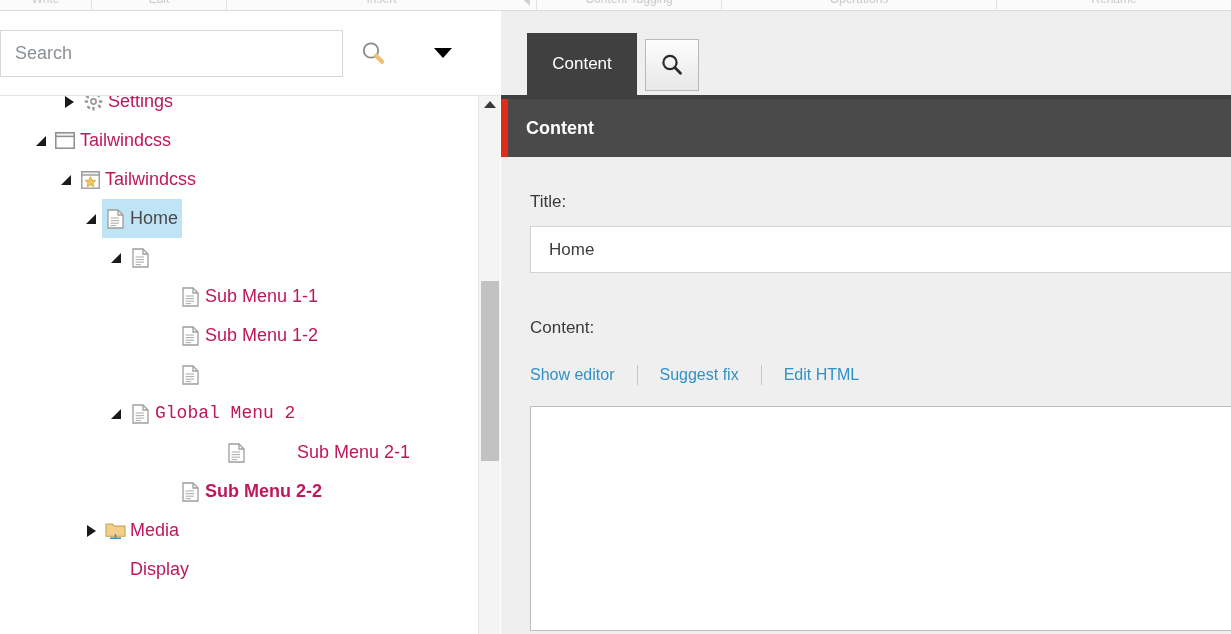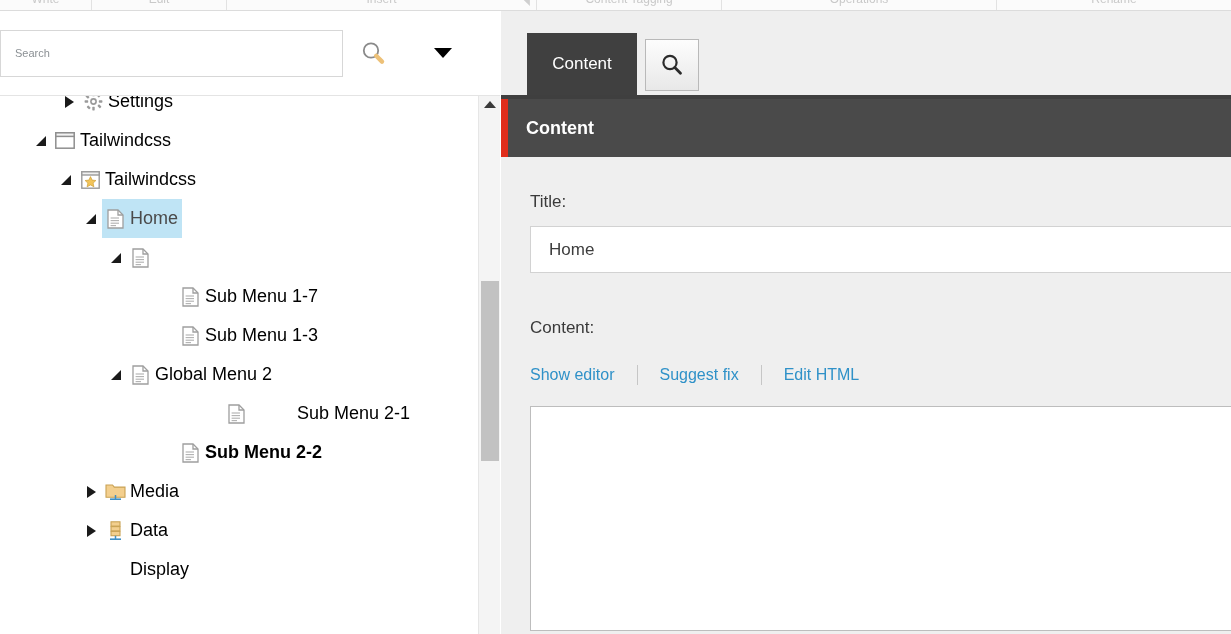--- a/index.html
+++ b/index.html
@@ -52,21 +52,21 @@
     background: #ffffff;
     border-bottom: 1px solid #e4e4e4;
     display: flex; align-items: center;
   }
   .search-input {
     margin-left: 0px;
     width: 343px; height: 47px;
     border: 1px solid #d7d7d7;
     background: #fff;
     font-family: "Liberation Sans", sans-serif;
-    font-size: 11px; color: #3c3c3c;
+    font-size: 18px; color: #3c3c3c;
     padding: 0 14px;
     outline: none;
   }
   .search-input::placeholder { color: #8b9094; }
   .search-go {
     width: 60px; height: 47px;
     display: flex; align-items: center; justify-content: center;
     background: transparent; border: none; cursor: pointer;
     padding: 0;
   }
@@ -114,21 +114,21 @@
   .arrow-expanded {
     width: 0; height: 0;
     border-left: 10px solid transparent;
     border-bottom: 10px solid #1a1a1a;
   }
   .tw-icon {
     width: 26px; min-width: 26px; height: 39px;
     display: flex; align-items: center; justify-content: center;
   }
   .tw-label {
-    font-size: 18px; color: #000000;
+    font-size: 18px; color: #be185d;
     padding: 0 4px 0 2px;
     line-height: 39px;
   }
   .tree-node.selected .tw-label {
     background: #bfe4f5; color: #4a4a4a;
   }
   .tree-node.selected .tw-icon { background: #bfe4f5; }
 
   
   .tree-scroll {
@@ -378,39 +378,54 @@
                 <path d="M1 1 h10 l5 5 v13 h-15 z" fill="#ffffff" stroke="#9e9e9e" stroke-width="1.3"></path>
                 <path d="M11 1 v5 h5" fill="none" stroke="#9e9e9e" stroke-width="1.3"></path>
                 <g stroke="#b0b0b0" stroke-width="1.1">
                   <line x1="3.6" y1="9" x2="12" y2="9"></line>
                   <line x1="3.6" y1="11.6" x2="12" y2="11.6"></line>
                   <line x1="3.6" y1="14.2" x2="12" y2="14.2"></line>
                   <line x1="3.6" y1="16.6" x2="9" y2="16.6"></line>
                 </g>
               </svg>
             </span>
-            <span class="tw-label">Sub Menu 1-7</span>
+            <span class="tw-label">Sub Menu 1-1</span>
           </div>
           <div class="tree-node" style="padding-left: 155px;">
             <span class="tw-toggle"></span>
             <span class="tw-icon">
               <svg width="17" height="20" viewBox="0 0 17 20">
                 <path d="M1 1 h10 l5 5 v13 h-15 z" fill="#ffffff" stroke="#9e9e9e" stroke-width="1.3"></path>
                 <path d="M11 1 v5 h5" fill="none" stroke="#9e9e9e" stroke-width="1.3"></path>
                 <g stroke="#b0b0b0" stroke-width="1.1">
                   <line x1="3.6" y1="9" x2="12" y2="9"></line>
                   <line x1="3.6" y1="11.6" x2="12" y2="11.6"></line>
                   <line x1="3.6" y1="14.2" x2="12" y2="14.2"></line>
                   <line x1="3.6" y1="16.6" x2="9" y2="16.6"></line>
                 </g>
               </svg>
             </span>
-            <span class="tw-label">Sub Menu 1-3</span>
-          </div>
-          <div class="tree-node" style="padding-left: 105px;">
+            <span class="tw-label">Sub Menu 1-2</span>
+          </div>
+          <div class="tree-node" style="padding-left: 155px;">
+            <span class="tw-toggle"></span>
+            <span class="tw-icon">
+              <svg width="17" height="20" viewBox="0 0 17 20">
+                <path d="M1 1 h10 l5 5 v13 h-15 z" fill="#ffffff" stroke="#9e9e9e" stroke-width="1.3"></path>
+                <path d="M11 1 v5 h5" fill="none" stroke="#9e9e9e" stroke-width="1.3"></path>
+                <g stroke="#b0b0b0" stroke-width="1.1">
+                  <line x1="3.6" y1="9" x2="12" y2="9"></line>
+                  <line x1="3.6" y1="11.6" x2="12" y2="11.6"></line>
+                  <line x1="3.6" y1="14.2" x2="12" y2="14.2"></line>
+                  <line x1="3.6" y1="16.6" x2="9" y2="16.6"></line>
+                </g>
+              </svg>
+            </span>
+          </div>
+          <div class="tree-node" style="padding-left: 105px; font-family: Liberation Mono, monospace;">
             <span class="tw-toggle">
               <span class="arrow-expanded"></span>
             </span>
             <span class="tw-icon">
               <svg width="17" height="20" viewBox="0 0 17 20">
                 <path d="M1 1 h10 l5 5 v13 h-15 z" fill="#ffffff" stroke="#9e9e9e" stroke-width="1.3"></path>
                 <path d="M11 1 v5 h5" fill="none" stroke="#9e9e9e" stroke-width="1.3"></path>
                 <g stroke="#b0b0b0" stroke-width="1.1">
                   <line x1="3.6" y1="9" x2="12" y2="9"></line>
                   <line x1="3.6" y1="11.6" x2="12" y2="11.6"></line>
@@ -459,35 +474,20 @@
             </span>
             <span class="tw-icon">
               <svg width="21" height="19" viewBox="0 0 21 19">
                 <path d="M1 3 h6.5 l1.8 2.1 h10.7 v10.2 h-19 z" fill="#f3cf8e" stroke="#cfa champs" stroke-width="0"></path>
                 <path d="M1 3 h6.5 l1.8 2.1 h10.7 v10.2 h-19 z" fill="#f3cf8e" stroke="#c9a254" stroke-width="1.1"></path>
                 <line x1="10.5" y1="13" x2="10.5" y2="17" stroke="#3f8fc4" stroke-width="1.5"></line>
                 <line x1="5" y1="17.2" x2="16" y2="17.2" stroke="#3f8fc4" stroke-width="1.6"></line>
               </svg>
             </span>
             <span class="tw-label">Media</span>
-          </div>
-          <div class="tree-node" style="padding-left: 80px;">
-            <span class="tw-toggle">
-              <span class="arrow-collapsed"></span>
-            </span>
-            <span class="tw-icon">
-              <svg width="17" height="20" viewBox="0 0 17 20">
-                <rect x="4" y="0.8" width="9" height="4.3" fill="#f3cf8e" stroke="#c9a254" stroke-width="1.1"></rect>
-                <rect x="4" y="5.6" width="9" height="4.3" fill="#f3cf8e" stroke="#c9a254" stroke-width="1.1"></rect>
-                <rect x="4" y="10.4" width="9" height="4.3" fill="#f3cf8e" stroke="#c9a254" stroke-width="1.1"></rect>
-                <line x1="8.5" y1="14.8" x2="8.5" y2="18" stroke="#3f8fc4" stroke-width="1.5"></line>
-                <line x1="3" y1="18.2" x2="14" y2="18.2" stroke="#3f8fc4" stroke-width="1.6"></line>
-              </svg>
-            </span>
-            <span class="tw-label">Data</span>
           </div>
           <div class="tree-node" style="padding-left: 80px;">
             <span class="tw-toggle"></span>
             <span class="tw-icon"></span>
             <span class="tw-label">Display</span>
           </div>
         </div>
     </div>
 
     <div class="tree-scroll">

